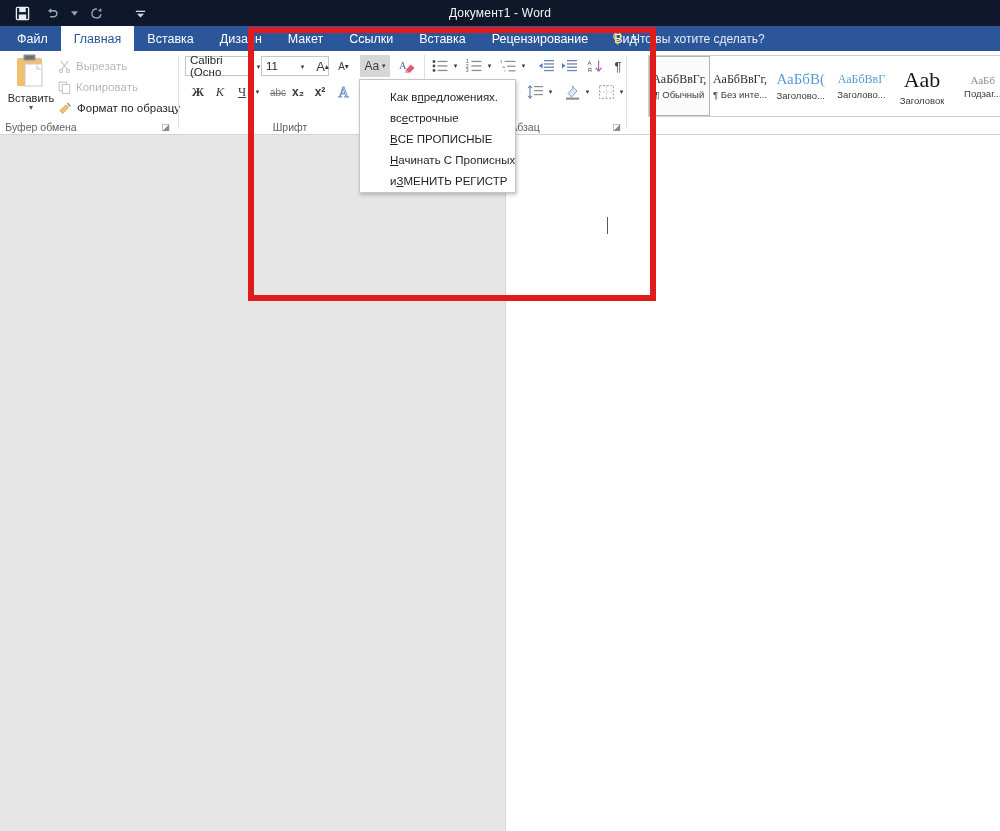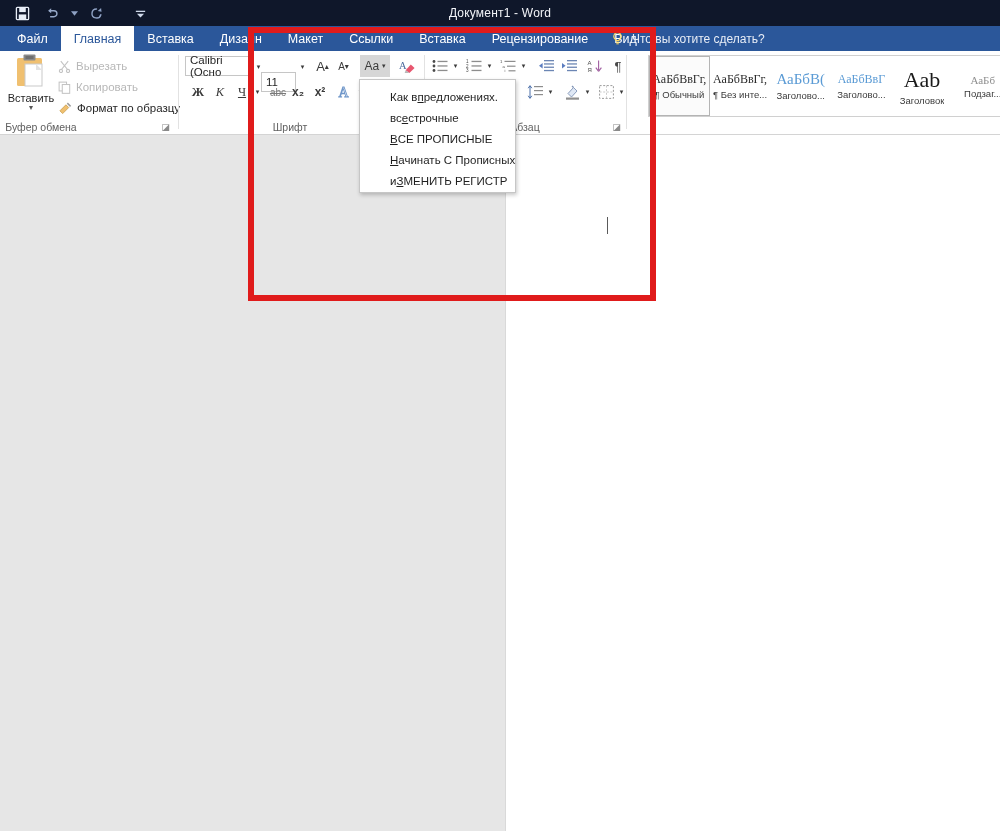--- a/index.html
+++ b/index.html
@@ -260,21 +260,21 @@
       <div class="dlg-launcher" style="right:8px">◪</div>
     </div>
     <div class="group-sep" style="left:178px"></div>
 
     <div class="rgroup" style="left:179px;width:238px">
       <div class="fontbox" style="left:6px;top:5px;width:68px">
         <span>Calibri (Осно</span>
       </div>
       <div class="ico" style="left:74px;top:5px;width:11px;font-size:7px">▾</div>
 
-      <div class="fontbox" style="left:82px;top:21px;width:35px">
+      <div class="fontbox" style="left:82px;top:5px;width:68px">
         <span>11</span>
       </div>
       <div class="ico" style="left:118px;top:5px;width:11px;font-size:7px">▾</div>
 
       <div class="ico" style="left:133px;top:4px;width:21px">
         <span style="font-size:13px">A</span>
           <span style="font-size:8px;vertical-align:top">▴</span>
       </div>
       <div class="ico" style="left:154px;top:4px;width:21px">
         <span style="font-size:10px">A</span>

